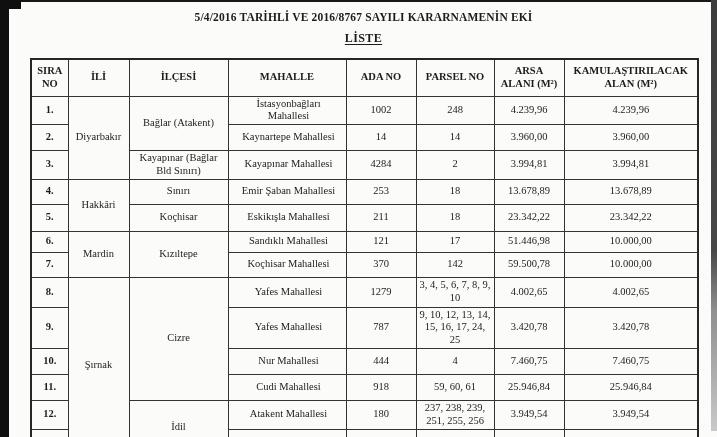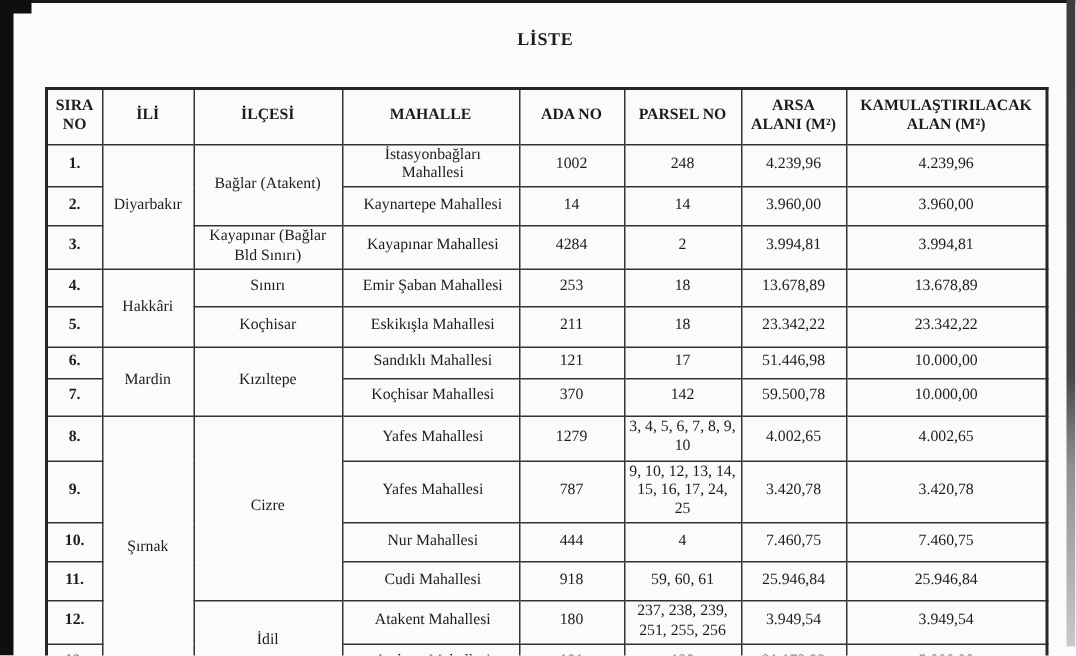--- a/index.html
+++ b/index.html
@@ -14,21 +14,21 @@
   
   .artifact-left   { position:absolute; left:0; top:0; width:9px; height:437px; background:#0f0f0f; }
   .artifact-top    { position:absolute; left:0; top:0; width:717px; height:2px; background:#181818; }
   .artifact-topleft{ position:absolute; left:0; top:0; width:21px; height:9px; background:#0f0f0f; }
   .artifact-right  { position:absolute; left:711px; top:0; width:6px; height:431px;
                      background:linear-gradient(#3d3d3d 0%, #474747 58%, #8f8f8f 72%, #c9c9c9 100%); }
 
   .titles   { position:absolute; left:30px; top:11px; width:667px; text-align:center; }
   .title    { font-weight:bold; font-size:11.5px; letter-spacing:0.15px; white-space:nowrap; }
   .subtitle { margin-top:8px; font-weight:bold; font-size:12px; letter-spacing:0.4px;
-              text-underline-offset:2px; }
+              text-decoration:underline; text-underline-offset:2px; }
 
   table.doc {
     position:absolute; left:30px; top:58px; width:667px;
     border-collapse:collapse; table-layout:fixed;
     font-size:10.5px; line-height:1.22;
     border:2px solid #262626; border-bottom-width:3px;
   }
   .doc th, .doc td {
     border:1px solid #333;
     padding:1px 3px;
@@ -47,20 +47,21 @@
 </style>
 </head>
 <body>
 
 <div class="artifact-left"></div>
 <div class="artifact-top"></div>
 <div class="artifact-topleft"></div>
 <div class="artifact-right"></div>
 
 <div class="titles">
+  <div class="title">5/4/2016 TARİHLİ VE 2016/8767 SAYILI KARARNAMENİN EKİ</div>
   <div class="subtitle">LİSTE</div>
 </div>
 
 <table class="doc">
   <colgroup>
     <col style="width:37px">
       <col style="width:61px">
       <col style="width:99px">
       <col style="width:118px">
     <col style="width:70px">

